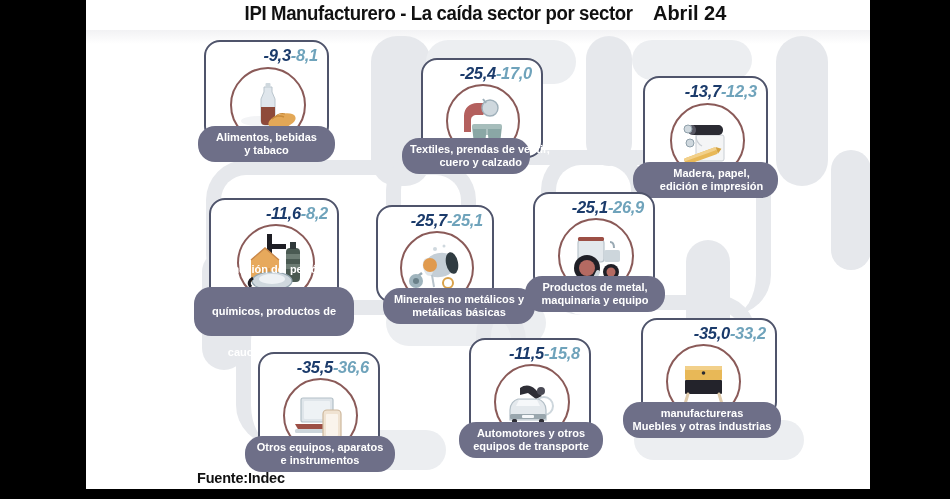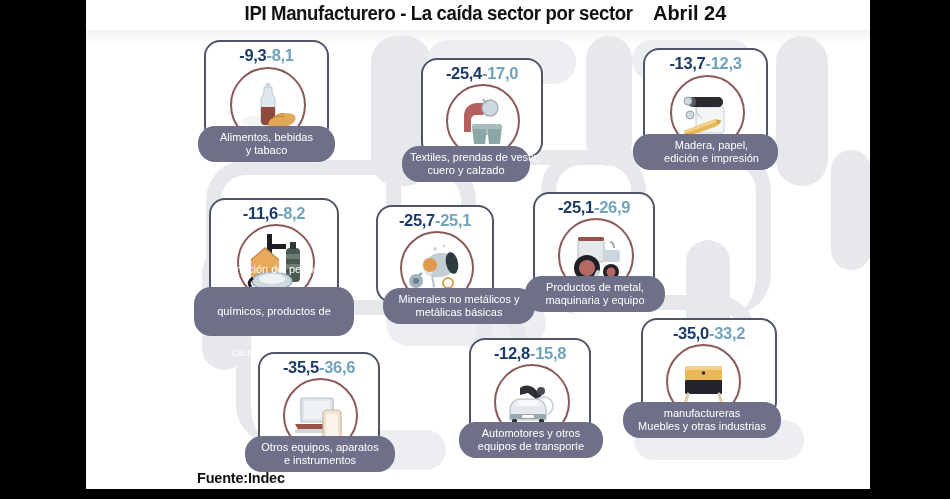--- a/index.html
+++ b/index.html
@@ -57,40 +57,41 @@
     border:2.5px solid #4f546b;border-radius:16px;background:#ffffff;
     box-sizing:border-box;
   }
   
   .frame-notch{
     position:absolute;left:12%;bottom:-3px;width:76%;height:8px;
     background:#ffffff;
   }
   .vals{
     position:absolute;left:0;top:6px;width:100%;
-    display:flex;justify-content:center;
-    padding:0 11px;box-sizing:border-box;z-index:12;
+    display:flex;justify-content:flex-end;
+    padding:0 11px;box-sizing:border-box;z-index:12;font-style:italic;
   }
   .v1{font-size:16.5px;font-weight:bold;color:#1b3b6b;letter-spacing:-.3px;}
   .v2{font-size:16.5px;font-weight:bold;color:#6fa3bb;letter-spacing:-.3px;}
 
   .circle{
     position:absolute;border-radius:50%;
     border:2.2px solid #8a5a58;background:#ffffff;
     z-index:11;overflow:hidden;
   }
   .ic{position:absolute;left:0;top:0;width:100%;height:100%;}
 
   .label{
     position:absolute;z-index:20;
     background:#6e6f88;border-radius:17px;color:#ffffff;
     font-size:11px;line-height:13.5px;text-align:center;
     padding:4px 8px;box-sizing:border-box;
     display:flex;flex-direction:column;justify-content:center;
     white-space:nowrap;
+    font-weight:bold;
   }
 
   .source{
     position:absolute;left:111px;top:470px;z-index:40;
     font-size:14.5px;font-weight:bold;color:#111;letter-spacing:-.2px;
   }
 </style>
 </head>
 <body>
 
@@ -159,27 +160,27 @@
       <div class="circle" style="left:25px;top:26px;width:70px;height:70px;">
         <svg class="ic" viewBox="0 0 70 70">
           <path d="M16 30c0-8 6-13 13-13h6l5 6-5 6h-6c-4 0-6 2-6 5v12H16z" fill="#b4605e"></path>
           <circle cx="42" cy="22" r="8" fill="#cfd8de" stroke="#9fb0ba" stroke-width="1.4"></circle>
           <path d="M38 17l-3-4" stroke="#9fb0ba" stroke-width="2"></path>
           <path d="M24 40h30l-2 18h-11l-1-9h-2l-1 9H26z" fill="#8aa7a5"></path>
           <rect x="24" y="38" width="30" height="5" rx="2" fill="#a6bdbb"></rect>
           <path d="M39 43v15" stroke="#fff" stroke-width="1.2" opacity=".5"></path>
         </svg>
       </div>
-      <div class="label" style="left:-19px;top:88px;width:128px;height:36px;">
+      <div class="label" style="left:-19px;top:80px;width:128px;height:36px;text-align:right;">
         <span>Textiles, prendas de vestir,</span>
         <span>cuero y calzado</span>
       </div>
     </div>
 
-    <div class="card" style="left:557px;top:48px;width:125px;height:102px;">
+    <div class="card" style="left:557px;top:76px;width:125px;height:102px;">
       <div class="frame">
         <div class="frame-notch"></div>
       </div>
       <div class="vals">
         <span class="v1">-13,7</span>
         <span class="v2">-12,3</span>
       </div>
       <div class="circle" style="left:27px;top:27px;width:71px;height:71px;">
         <svg class="ic" viewBox="0 0 71 71">
           <rect x="24" y="30" width="28" height="26" rx="2" fill="#f4f5f6" stroke="#c9ced4" stroke-width="1"></rect>
@@ -312,21 +313,21 @@
         <span>Otros equipos, aparatos</span>
         <span>e instrumentos</span>
       </div>
     </div>
 
     <div class="card" style="left:383px;top:338px;width:122px;height:100px;">
       <div class="frame">
         <div class="frame-notch"></div>
       </div>
       <div class="vals">
-        <span class="v1">-12,8</span>
+        <span class="v1">-11,5</span>
         <span class="v2">-15,8</span>
       </div>
       <div class="circle" style="left:25px;top:26px;width:72px;height:72px;">
         <svg class="ic" viewBox="0 0 72 72">
           <path d="M24 22c5-4 11-3 15 1l7 7-6 3-8-6-8 2z" fill="#2e2e36"></path>
           <circle cx="45" cy="25" r="4" fill="#4a4a55"></circle>
           <circle cx="48" cy="40" r="9" fill="none" stroke="#cdd6dc" stroke-width="2"></circle>
           <path d="M14 44c0-6 4-10 8-11h20c4 1 8 5 8 11v10H14z" fill="#e4e9ed" stroke="#b3bfc7" stroke-width="1.2"></path>
           <path d="M20 40h24l-3-6H23z" fill="#f6f8fa"></path>
           <rect x="14" y="48" width="36" height="5" rx="1.5" fill="#9aa7ae"></rect>

